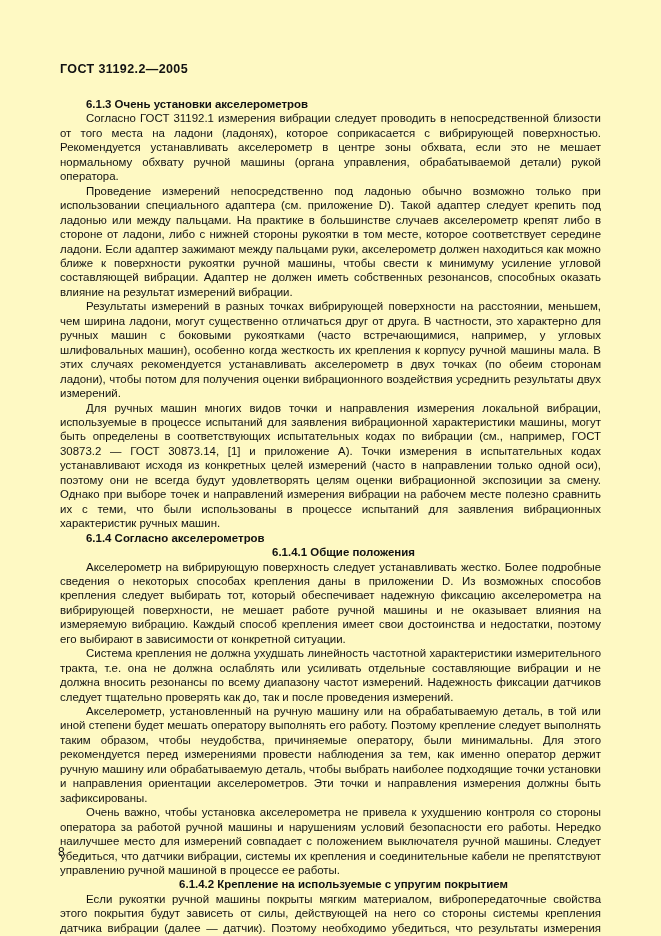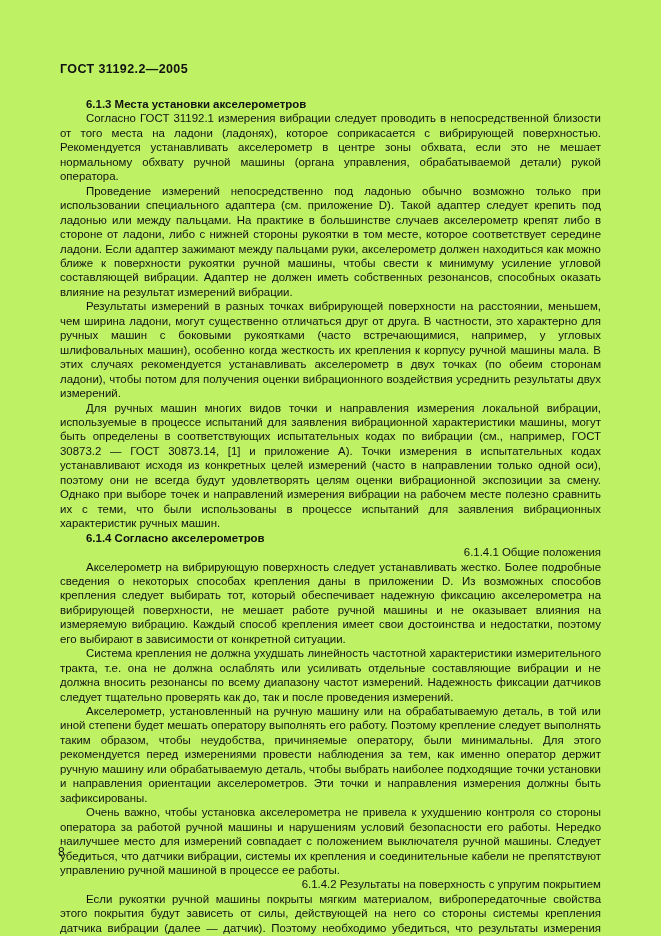--- a/index.html
+++ b/index.html
@@ -4,21 +4,21 @@
 <style>
   html, body {
     margin: 0;
     padding: 0;
     background: #ffffff;
   }
   .page {
     position: relative;
     width: 661px;
     height: 936px;
-    background: #bef264;
+    background: #fef9c3;
     overflow: hidden;
     font-family: "Liberation Sans", "DejaVu Sans", sans-serif;
     color: #111111;
   }
   .doc-header {
     position: absolute;
     left: 60px;
     top: 62px;
     font-size: 12.5px;
     font-weight: bold;
@@ -37,49 +37,49 @@
   .content p {
     margin: 0;
     padding: 0;
     text-indent: 26px;
   }
   .heading-bold {
     font-weight: bold;
     text-align: left;
   }
   .subheading {
-    font-weight: normal;
-    text-align: right;
+    font-weight: bold;
+    text-align: center;
   }
   .page-number {
     position: absolute;
     left: 58px;
     top: 845px;
     font-size: 12px;
     color: #111111;
   }
 </style>
 </head>
 <body>
 
 <div class="page">
 
   <div class="doc-header">ГОСТ 31192.2—2005</div>
 
   <div class="content">
-    <p class="heading-bold">6.1.3 Места установки акселерометров</p>
+    <p class="heading-bold">6.1.3 Очень установки акселерометров</p>
     <p>Согласно ГОСТ 31192.1 измерения вибрации следует проводить в непосредственной близости от того места на ладони (ладонях), которое соприкасается с вибрирующей поверхностью. Рекомендуется устанавливать акселерометр в центре зоны обхвата, если это не мешает нормальному обхвату ручной машины (органа управления, обрабатываемой детали) рукой оператора.</p>
     <p>Проведение измерений непосредственно под ладонью обычно возможно только при использовании специального адаптера (см. приложение D). Такой адаптер следует крепить под ладонью или между пальцами. На практике в большинстве случаев акселерометр крепят либо в стороне от ладони, либо с нижней стороны рукоятки в том месте, которое соответствует середине ладони. Если адаптер зажимают между пальцами руки, акселерометр должен находиться как можно ближе к поверхности рукоятки ручной машины, чтобы свести к минимуму усиление угловой составляющей вибрации. Адаптер не должен иметь собственных резонансов, способных оказать влияние на результат измерений вибрации.</p>
     <p>Результаты измерений в разных точках вибрирующей поверхности на расстоянии, меньшем, чем ширина ладони, могут существенно отличаться друг от друга. В частности, это характерно для ручных машин с боковыми рукоятками (часто встречающимися, например, у угловых шлифовальных машин), особенно когда жесткость их крепления к корпусу ручной машины мала. В этих случаях рекомендуется устанавливать акселерометр в двух точках (по обеим сторонам ладони), чтобы потом для получения оценки вибрационного воздействия усреднить результаты двух измерений.</p>
     <p>Для ручных машин многих видов точки и направления измерения локальной вибрации, используемые в процессе испытаний для заявления вибрационной характеристики машины, могут быть определены в соответствующих испытательных кодах по вибрации (см., например, ГОСТ 30873.2 — ГОСТ 30873.14, [1] и приложение А). Точки измерения в испытательных кодах устанавливают исходя из конкретных целей измерений (часто в направлении только одной оси), поэтому они не всегда будут удовлетворять целям оценки вибрационной экспозиции за смену. Однако при выборе точек и направлений измерения вибрации на рабочем месте полезно сравнить их с теми, что были использованы в процессе испытаний для заявления вибрационных характеристик ручных машин.</p>
     <p class="heading-bold">6.1.4 Согласно акселерометров</p>
     <p class="subheading">6.1.4.1 Общие положения</p>
     <p>Акселерометр на вибрирующую поверхность следует устанавливать жестко. Более подробные сведения о некоторых способах крепления даны в приложении D. Из возможных способов крепления следует выбирать тот, который обеспечивает надежную фиксацию акселерометра на вибрирующей поверхности, не мешает работе ручной машины и не оказывает влияния на измеряемую вибрацию. Каждый способ крепления имеет свои достоинства и недостатки, поэтому его выбирают в зависимости от конкретной ситуации.</p>
     <p>Система крепления не должна ухудшать линейность частотной характеристики измерительного тракта, т.е. она не должна ослаблять или усиливать отдельные составляющие вибрации и не должна вносить резонансы по всему диапазону частот измерений. Надежность фиксации датчиков следует тщательно проверять как до, так и после проведения измерений.</p>
     <p>Акселерометр, установленный на ручную машину или на обрабатываемую деталь, в той или иной степени будет мешать оператору выполнять его работу. Поэтому крепление следует выполнять таким образом, чтобы неудобства, причиняемые оператору, были минимальны. Для этого рекомендуется перед измерениями провести наблюдения за тем, как именно оператор держит ручную машину или обрабатываемую деталь, чтобы выбрать наиболее подходящие точки установки и направления ориентации акселерометров. Эти точки и направления измерения должны быть зафиксированы.</p>
     <p>Очень важно, чтобы установка акселерометра не привела к ухудшению контроля со стороны оператора за работой ручной машины и нарушениям условий безопасности его работы. Нередко наилучшее место для измерений совпадает с положением выключателя ручной машины. Следует убедиться, что датчики вибрации, системы их крепления и соединительные кабели не препятствуют управлению ручной машиной в процессе ее работы.</p>
-    <p class="subheading">6.1.4.2 Результаты на поверхность с упругим покрытием</p>
+    <p class="subheading">6.1.4.2 Крепление на используемые с упругим покрытием</p>
     <p>Если рукоятки ручной машины покрыты мягким материалом, вибропередаточные свойства этого покрытия будут зависеть от силы, действующей на него со стороны системы крепления датчика вибрации (далее — датчик). Поэтому необходимо убедиться, что результаты измерения вибрации не будут зависеть от упругих свойств материала. Если известно, что материал покрытия не вызовет ослабления воздействия вибрации, то при установке датчика:</p>
   </div>
 
   <div class="page-number">8</div>
 
 </div>
 
 </body></html>

